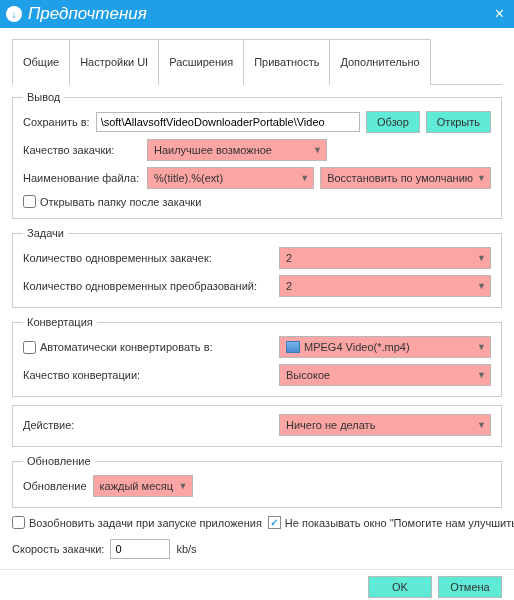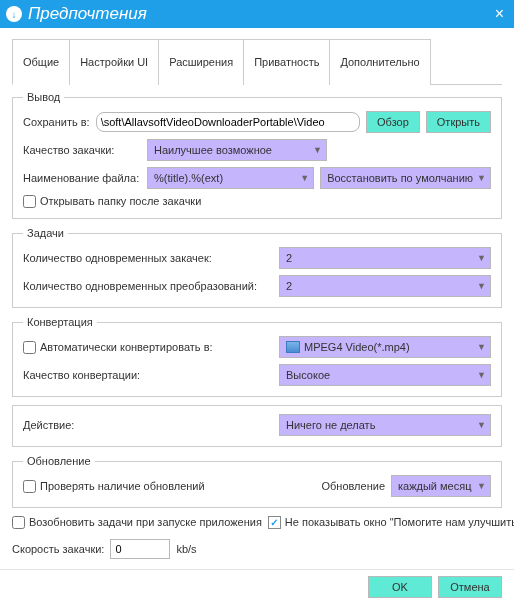--- a/index.html
+++ b/index.html
@@ -12,24 +12,24 @@
 .tabs { display: flex; border-bottom: 1px solid #ccc; margin-bottom: 6px; }
 .tab { padding: 16px 10px; border: 1px solid #ccc; border-bottom: none; background: #fff; margin-right: -1px; position: relative; top: 1px; cursor: pointer; color: #333; }
 .tab.active { border-bottom: 1px solid #fff; }
 fieldset { border: 1px solid #ccc; margin-bottom: 8px; padding: 8px 10px 10px; }
 legend { padding: 0 4px; color: #333; }
 .row { display: flex; align-items: center; margin-bottom: 6px; gap: 6px; }
 .row:last-child { margin-bottom: 0; }
 .lbl { color: #333; white-space: nowrap; }
 input[type=text] { border: 1px solid #b8b8b8; padding: 2px 4px; height: 20px; font-size: 11px; background: #fff; }
 .btn { border: 1px solid #b8b8b8; background: #5eead4; padding: 2px 10px; height: 22px; cursor: pointer; color: #333; }
-.select { border: 1px solid #b8b8b8; background: #c4b5fd; height: 22px; display: flex; align-items: center; padding: 0 4px 0 6px; cursor: pointer; position: relative; }
+.select { border: 1px solid #b8b8b8; background: #fca5a5; height: 22px; display: flex; align-items: center; padding: 0 4px 0 6px; cursor: pointer; position: relative; }
 .select .val { flex: 1; color: #333; overflow: hidden; text-overflow: ellipsis; white-space: nowrap; }
 .select .arrow { color: #666; font-size: 9px; margin-left: 4px; }
-.cbwrap { display: flex; align-items: flex-start; gap: 4px; }
+.cbwrap { display: flex; align-items: center; gap: 4px; }
 input[type=checkbox] { width: 13px; height: 13px; cursor: pointer; }
 .checked-box { display: inline-flex; width: 13px; height: 13px; border: 1px solid #888; background: #fff; align-items: center; justify-content: center; color: #1e9fe8; font-size: 10px; font-weight: bold; cursor: pointer; }
 .footer { display: flex; justify-content: flex-end; gap: 6px; padding: 6px 12px 10px; border-top: 1px solid #e5e5e5; margin-top: 4px; }
 .footer .btn { min-width: 64px; }
 .mp4icon { display: inline-block; width: 14px; height: 12px; background: linear-gradient(#7ab5e8,#4a8cd0); border: 1px solid #3a7cc0; margin-right: 4px; vertical-align: middle; }
 </style>
 </head>
 <body>
 
 <div class="titlebar">
@@ -44,21 +44,21 @@
     <div class="tab">Настройки UI</div>
     <div class="tab">Расширения</div>
     <div class="tab">Приватность</div>
     <div class="tab">Дополнительно</div>
   </div>
 
   <fieldset>
     <legend>Вывод</legend>
     <div class="row">
       <span class="lbl">Сохранить в:</span>
-      <input type="text" style="flex: 1 1 0%; border-radius: 8px;" value="\soft\AllavsoftVideoDownloaderPortable\Video">
+      <input type="text" style="flex: 1 1 0%;" value="\soft\AllavsoftVideoDownloaderPortable\Video">
       <button class="btn">Обзор</button>
       <button class="btn">Открыть</button>
     </div>
     <div class="row">
       <span class="lbl" style="width:118px">Качество закачки:</span>
       <div class="select" style="width:180px">
         <span class="val">Наилучшее возможное</span>
         <span class="arrow">▼</span>
       </div>
     </div>
@@ -127,24 +127,20 @@
       <div class="select" style="flex:1">
         <span class="val">Ничего не делать</span>
         <span class="arrow">▼</span>
       </div>
     </div>
   </fieldset>
 
   <fieldset>
     <legend>Обновление</legend>
     <div class="row">
-      <div class="cbwrap" style="flex:1">
-        <input type="checkbox" style="">
-        <span class="lbl">Проверять наличие обновлений</span>
-      </div>
       <span class="lbl">Обновление</span>
       <div class="select" style="width:100px">
         <span class="val">каждый месяц</span>
         <span class="arrow">▼</span>
       </div>
     </div>
   </fieldset>
 
   <div class="row" style="margin-bottom:10px;">
     <div class="cbwrap" style="flex:1">

